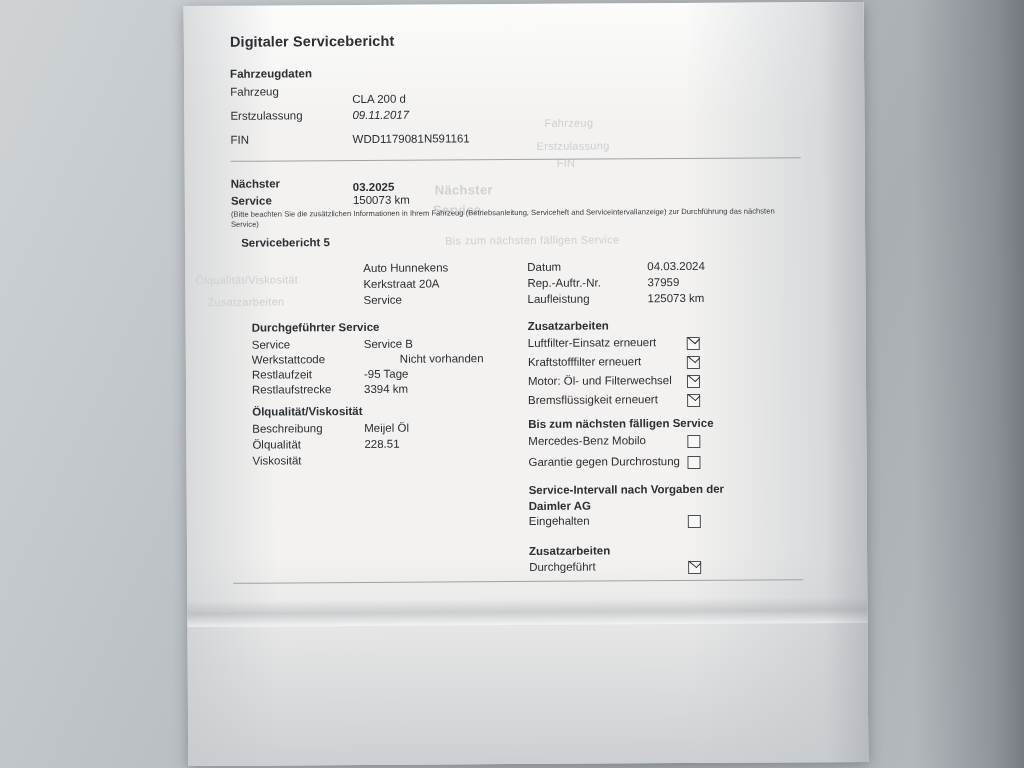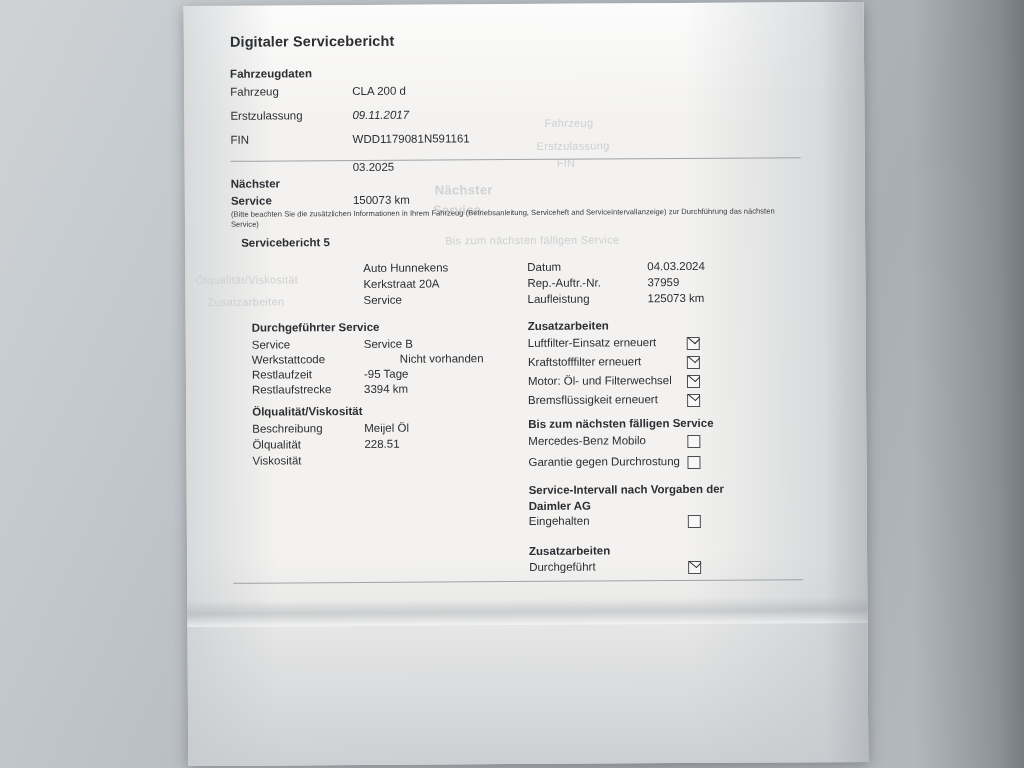--- a/index.html
+++ b/index.html
@@ -178,32 +178,32 @@
     <div class="shade crease1"></div>
     <div class="shade crease2"></div>
 
     <div id="doc">
 
       <div class="title">Digitaler Servicebericht</div>
 
       <div class="row section-head" style="left:46px; top:62px;">Fahrzeugdaten</div>
 
       <div class="row lbl" style="left:46px; top:80px;">Fahrzeug</div>
-      <div class="row val" style="left:168px; top:80px;text-align:center;">CLA 200 d</div>
+      <div class="row val" style="left:168px; top:88px;text-align:center;">CLA 200 d</div>
 
       <div class="row lbl" style="left:46px; top:104px;">Erstzulassung</div>
       <div class="row val" style="left:168px; top:104px;font-style:italic;">09.11.2017</div>
 
       <div class="row lbl" style="left:46px; top:128px;">FIN</div>
       <div class="row val" style="left:168px; top:128px;">WDD1179081N591161</div>
 
       <hr class="rule" style="top:155px;">
 
       <div class="row section-head" style="left:46px; top:172px;">Nächster</div>
-      <div class="row val" style="left:168px; top:156px;">03.2025</div>
+      <div class="row val" style="left:168px; top:176px;font-weight:bold;">03.2025</div>
 
       <div class="row section-head" style="left:46px; top:189px;">Service</div>
       <div class="row val" style="left:168px; top:189px;">150073 km</div>
 
       <div class="note" style="top:204px;">(Bitte beachten Sie die zusätzlichen Informationen in Ihrem Fahrzeug (Betriebsanleitung, Serviceheft and Serviceintervallanzeige) zur Durchführung das nächsten Service)</div>
 
       <div class="row section-head" style="left:56px; top:231px;">Servicebericht 5</div>
 
       <div class="row lbl" style="left:178px; top:257px;text-align:right;">Auto Hunnekens</div>
       <div class="row lbl" style="left:178px; top:273px;">Kerkstraat 20A</div>

